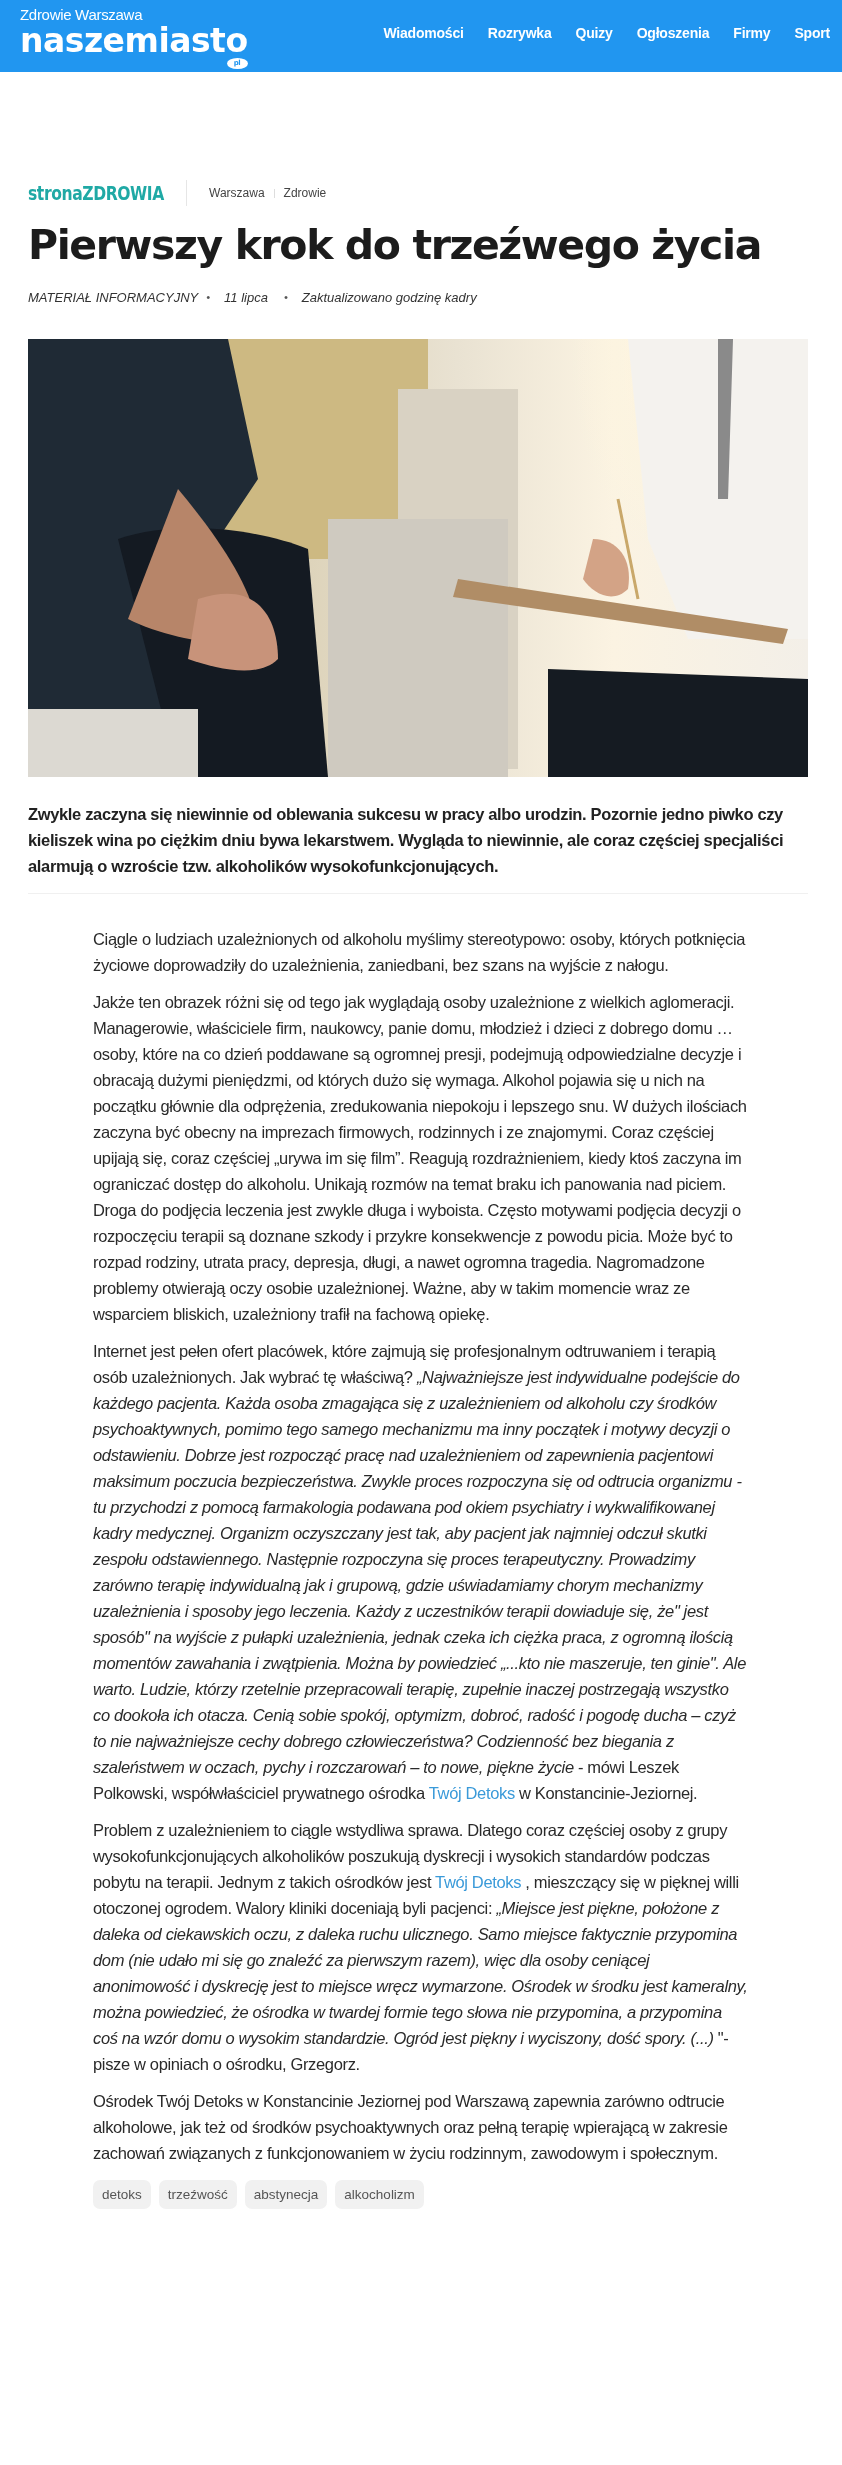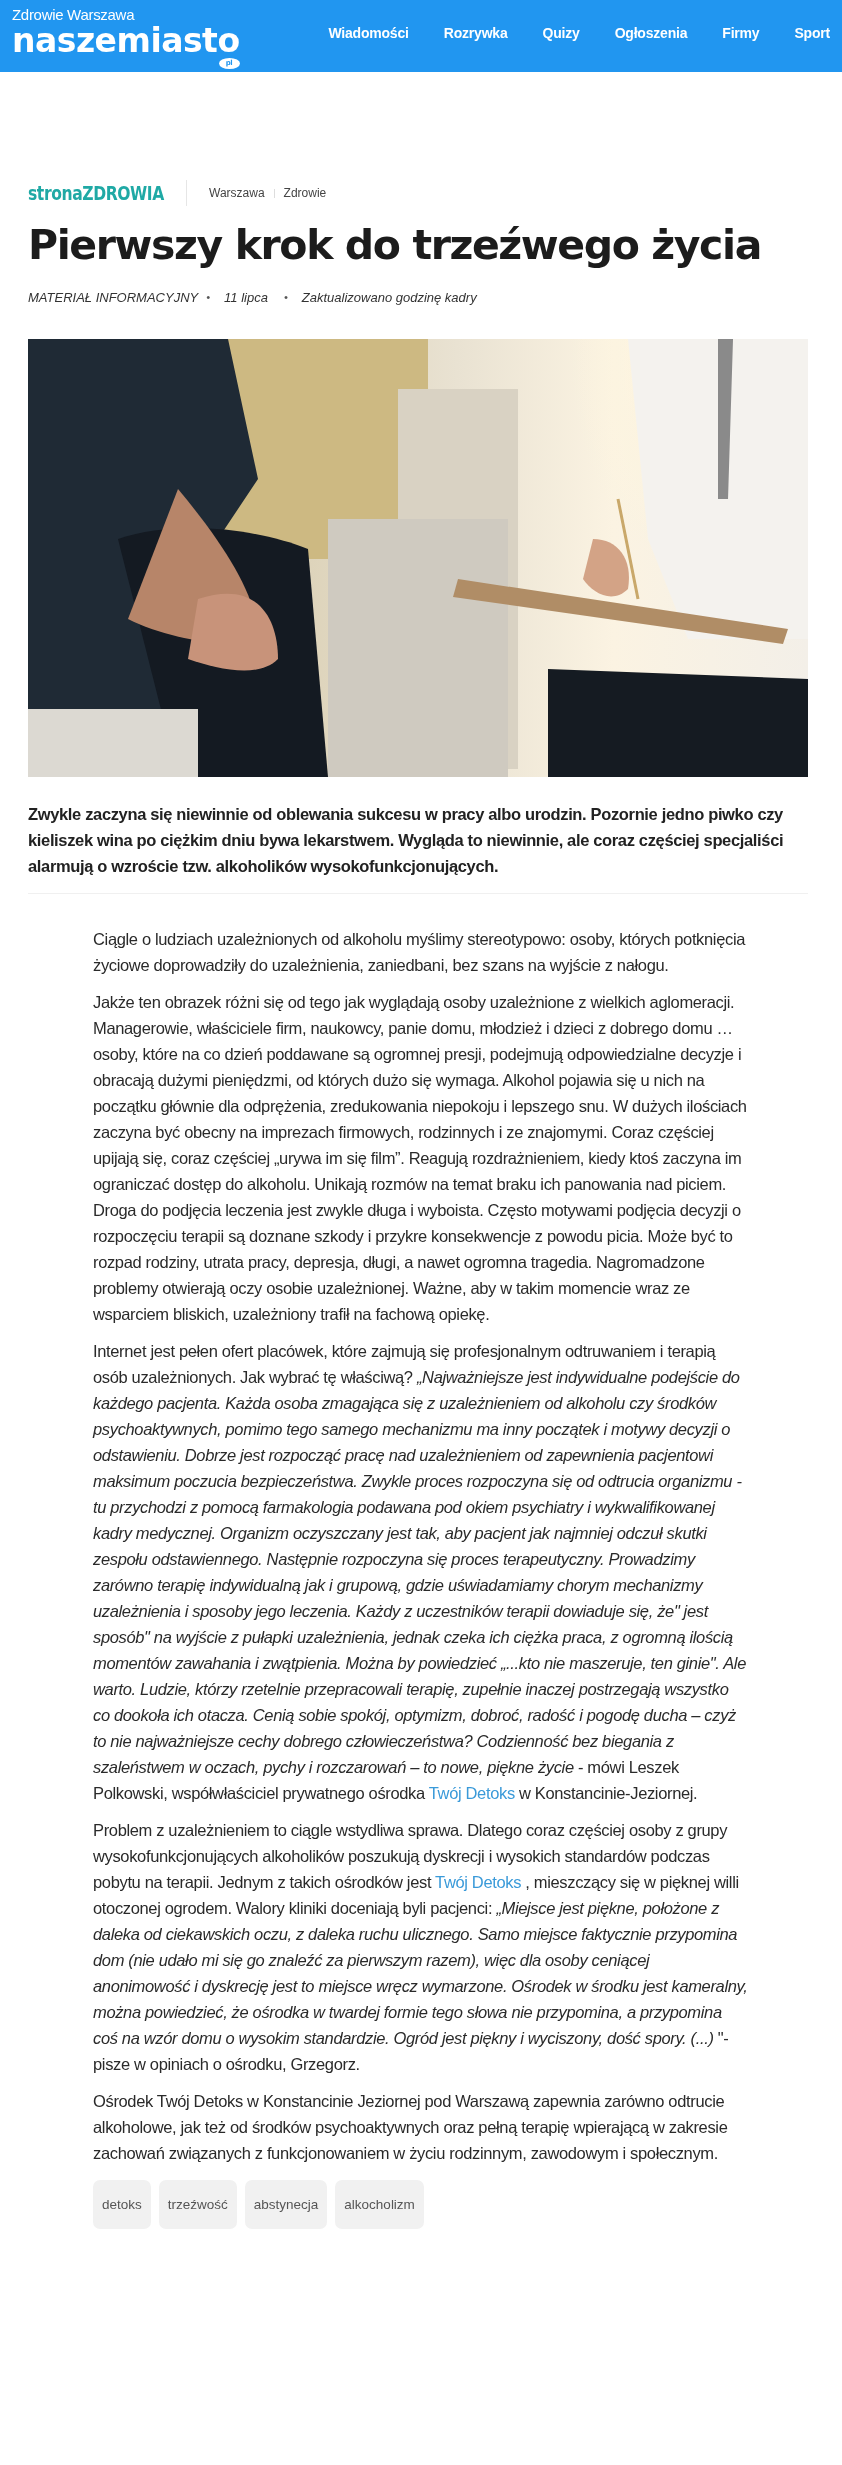--- a/index.html
+++ b/index.html
@@ -2,25 +2,25 @@
 <html><head>
 <meta charset="utf-8">
 <style>
   * { box-sizing: border-box; margin: 0; padding: 0; }
   html, body { width: 842px; background: #ffffff; }
   body { font-family: "Liberation Sans", sans-serif; color: #222; }
 
   .site-header {
     height: 72px; background: #2196f0; position: relative; width: 842px;
   }
-  .logo { position: absolute; left: 12px; top: 6px; color: #fff; text-decoration: none; }
+  .logo { position: absolute; left: 20px; top: 6px; color: #fff; text-decoration: none; }
   .logo-sub { font-size: 15px; line-height: 18px; letter-spacing: -0.3px; font-family: "Liberation Sans", sans-serif; }
   .logo-main { font-family: "DejaVu Sans", sans-serif; font-weight: bold; font-size: 33px; line-height: 34px; letter-spacing: -0.5px; display: flex; align-items: flex-end; flex-direction: column; }
   .logo-pl { display: inline-block; width: 21px; height: 11px; border-radius: 50%; background: #fff; color: #2196f0; font-size: 7px; line-height: 11px; text-align: center; margin-left: 2px; margin-bottom: 5px; font-weight: bold; }
-  .main-nav { position: absolute; right: 12px; top: 25px; display: flex; gap: 15px; }
+  .main-nav { position: absolute; right: 12px; top: 25px; display: flex; gap: 4px; }
   .main-nav a { color: #fff; font-weight: bold; font-size: 14px; text-decoration: none; margin-left: 20px; letter-spacing: -0.2px; }
 
   .article { width: 842px; padding: 0 28px; }
   .brand-row { display: flex; align-items: center; height: 24px; margin-top: 109px; }
   .brand { color: #1fa9a5; font-weight: bold; font-size: 19px; letter-spacing: -0.5px; font-family: "DejaVu Sans", sans-serif; transform: scaleX(0.82); transform-origin: left center; width: 128px; white-space: nowrap; }
   .brand-divider { width: 1px; height: 26px; background: #e6e6e6; margin: 0 22px 0 30px; }
   .crumb { font-size: 12px; color: #444; text-decoration: none; }
   .crumb-sep { width: 1px; height: 9px; background: #ddd; margin: 0 9px; }
 
   .title { font-family: "DejaVu Sans", sans-serif; font-weight: bold; font-size: 41px; letter-spacing: -1.4px; color: #1c1c1c; margin-top: 14px; line-height: 52px; }
@@ -32,21 +32,21 @@
 
   .lead { margin-top: 24px; font-weight: bold; font-size: 16.5px; line-height: 26px; color: #222; letter-spacing: -0.35px; width: 790px; }
   .lead-divider { height: 1px; background: #f0f0f0; margin-top: 14px; width: 780px; }
 
   .body { padding-left: 65px; width: 720px; margin-top: 32px; }
   .body p { font-size: 16.5px; line-height: 26px; color: #2a2a2a; margin-bottom: 11px; letter-spacing: -0.35px; }
   .body em { font-style: italic; }
   .body a { color: #3a9ad9; text-decoration: none; }
 
   .tags { display: flex; gap: 8px; padding-left: 65px; margin-top: 14px; }
-  .tag { background: #f1f1f1; border-radius: 7px; font-size: 13.5px; color: #555; padding: 17px 9px; text-decoration: none; }
+  .tag { background: #f1f1f1; border-radius: 7px; font-size: 13.5px; color: #555; padding: 7px 9px; text-decoration: none; }
 </style>
 </head>
 <body>
 
 <header class="site-header">
   <a class="logo">
     <div class="logo-sub">Zdrowie Warszawa</div>
     <div class="logo-main">
       <span>naszemiasto</span>
       <span class="logo-pl">pl</span>

